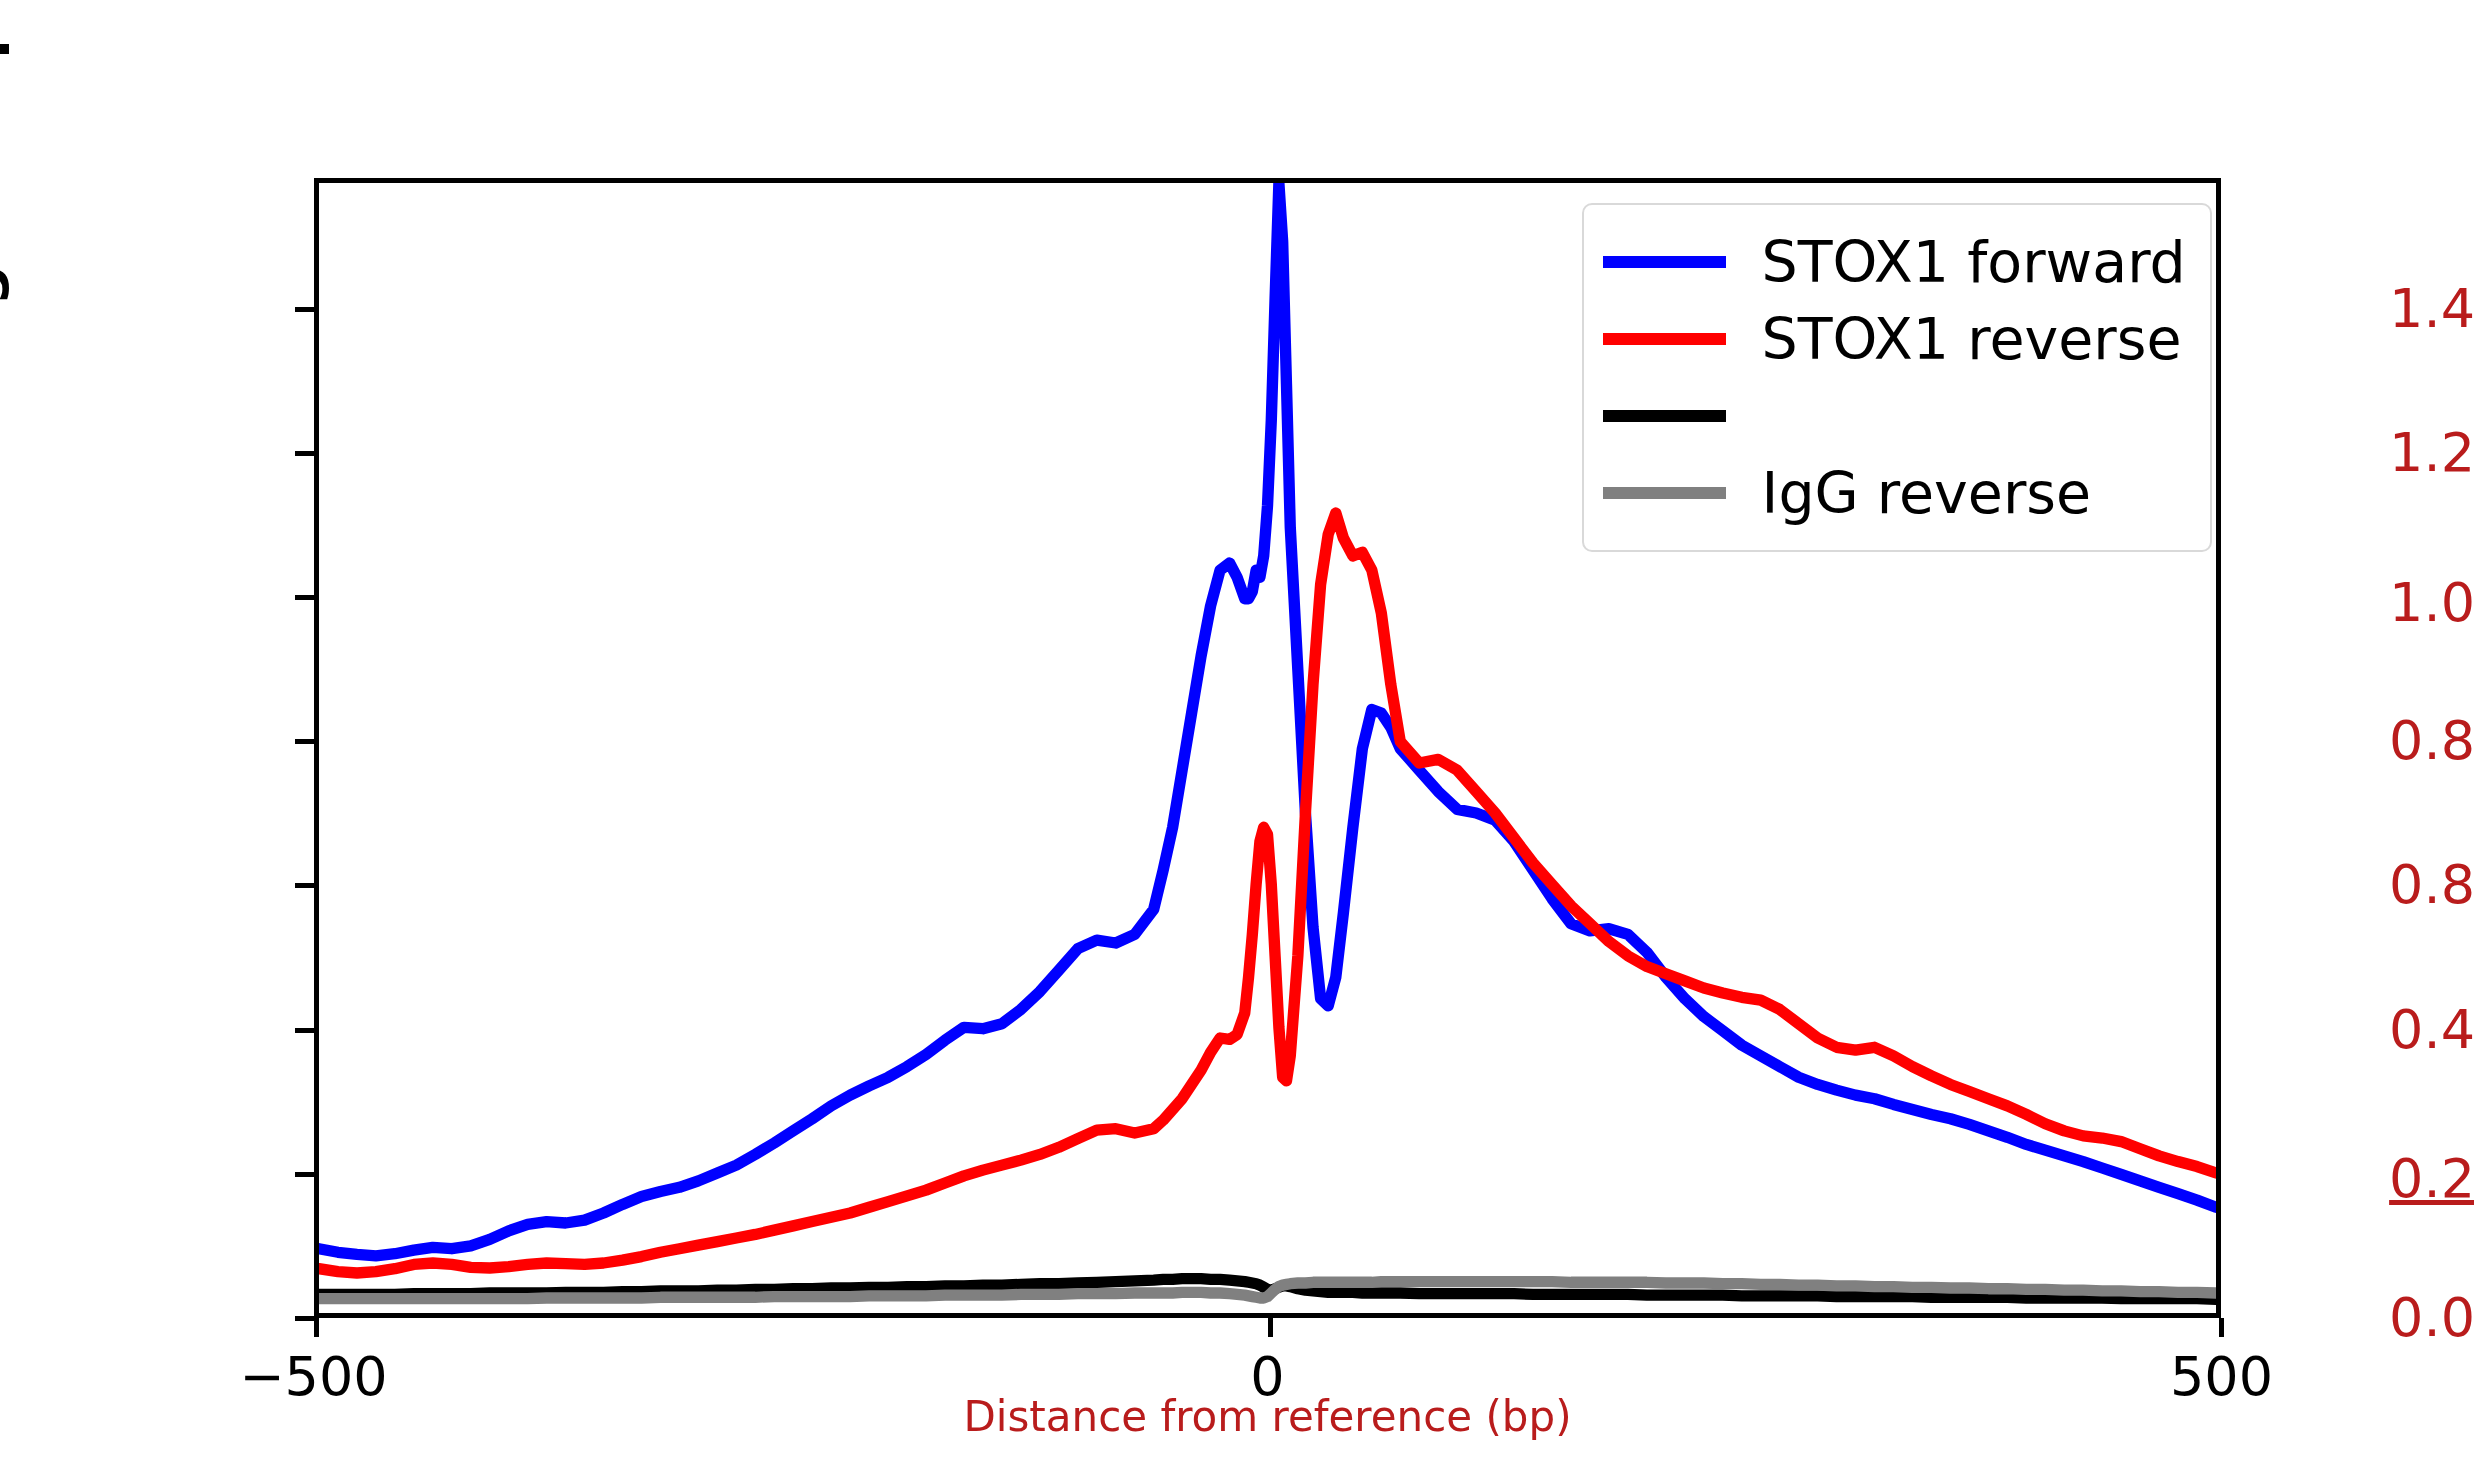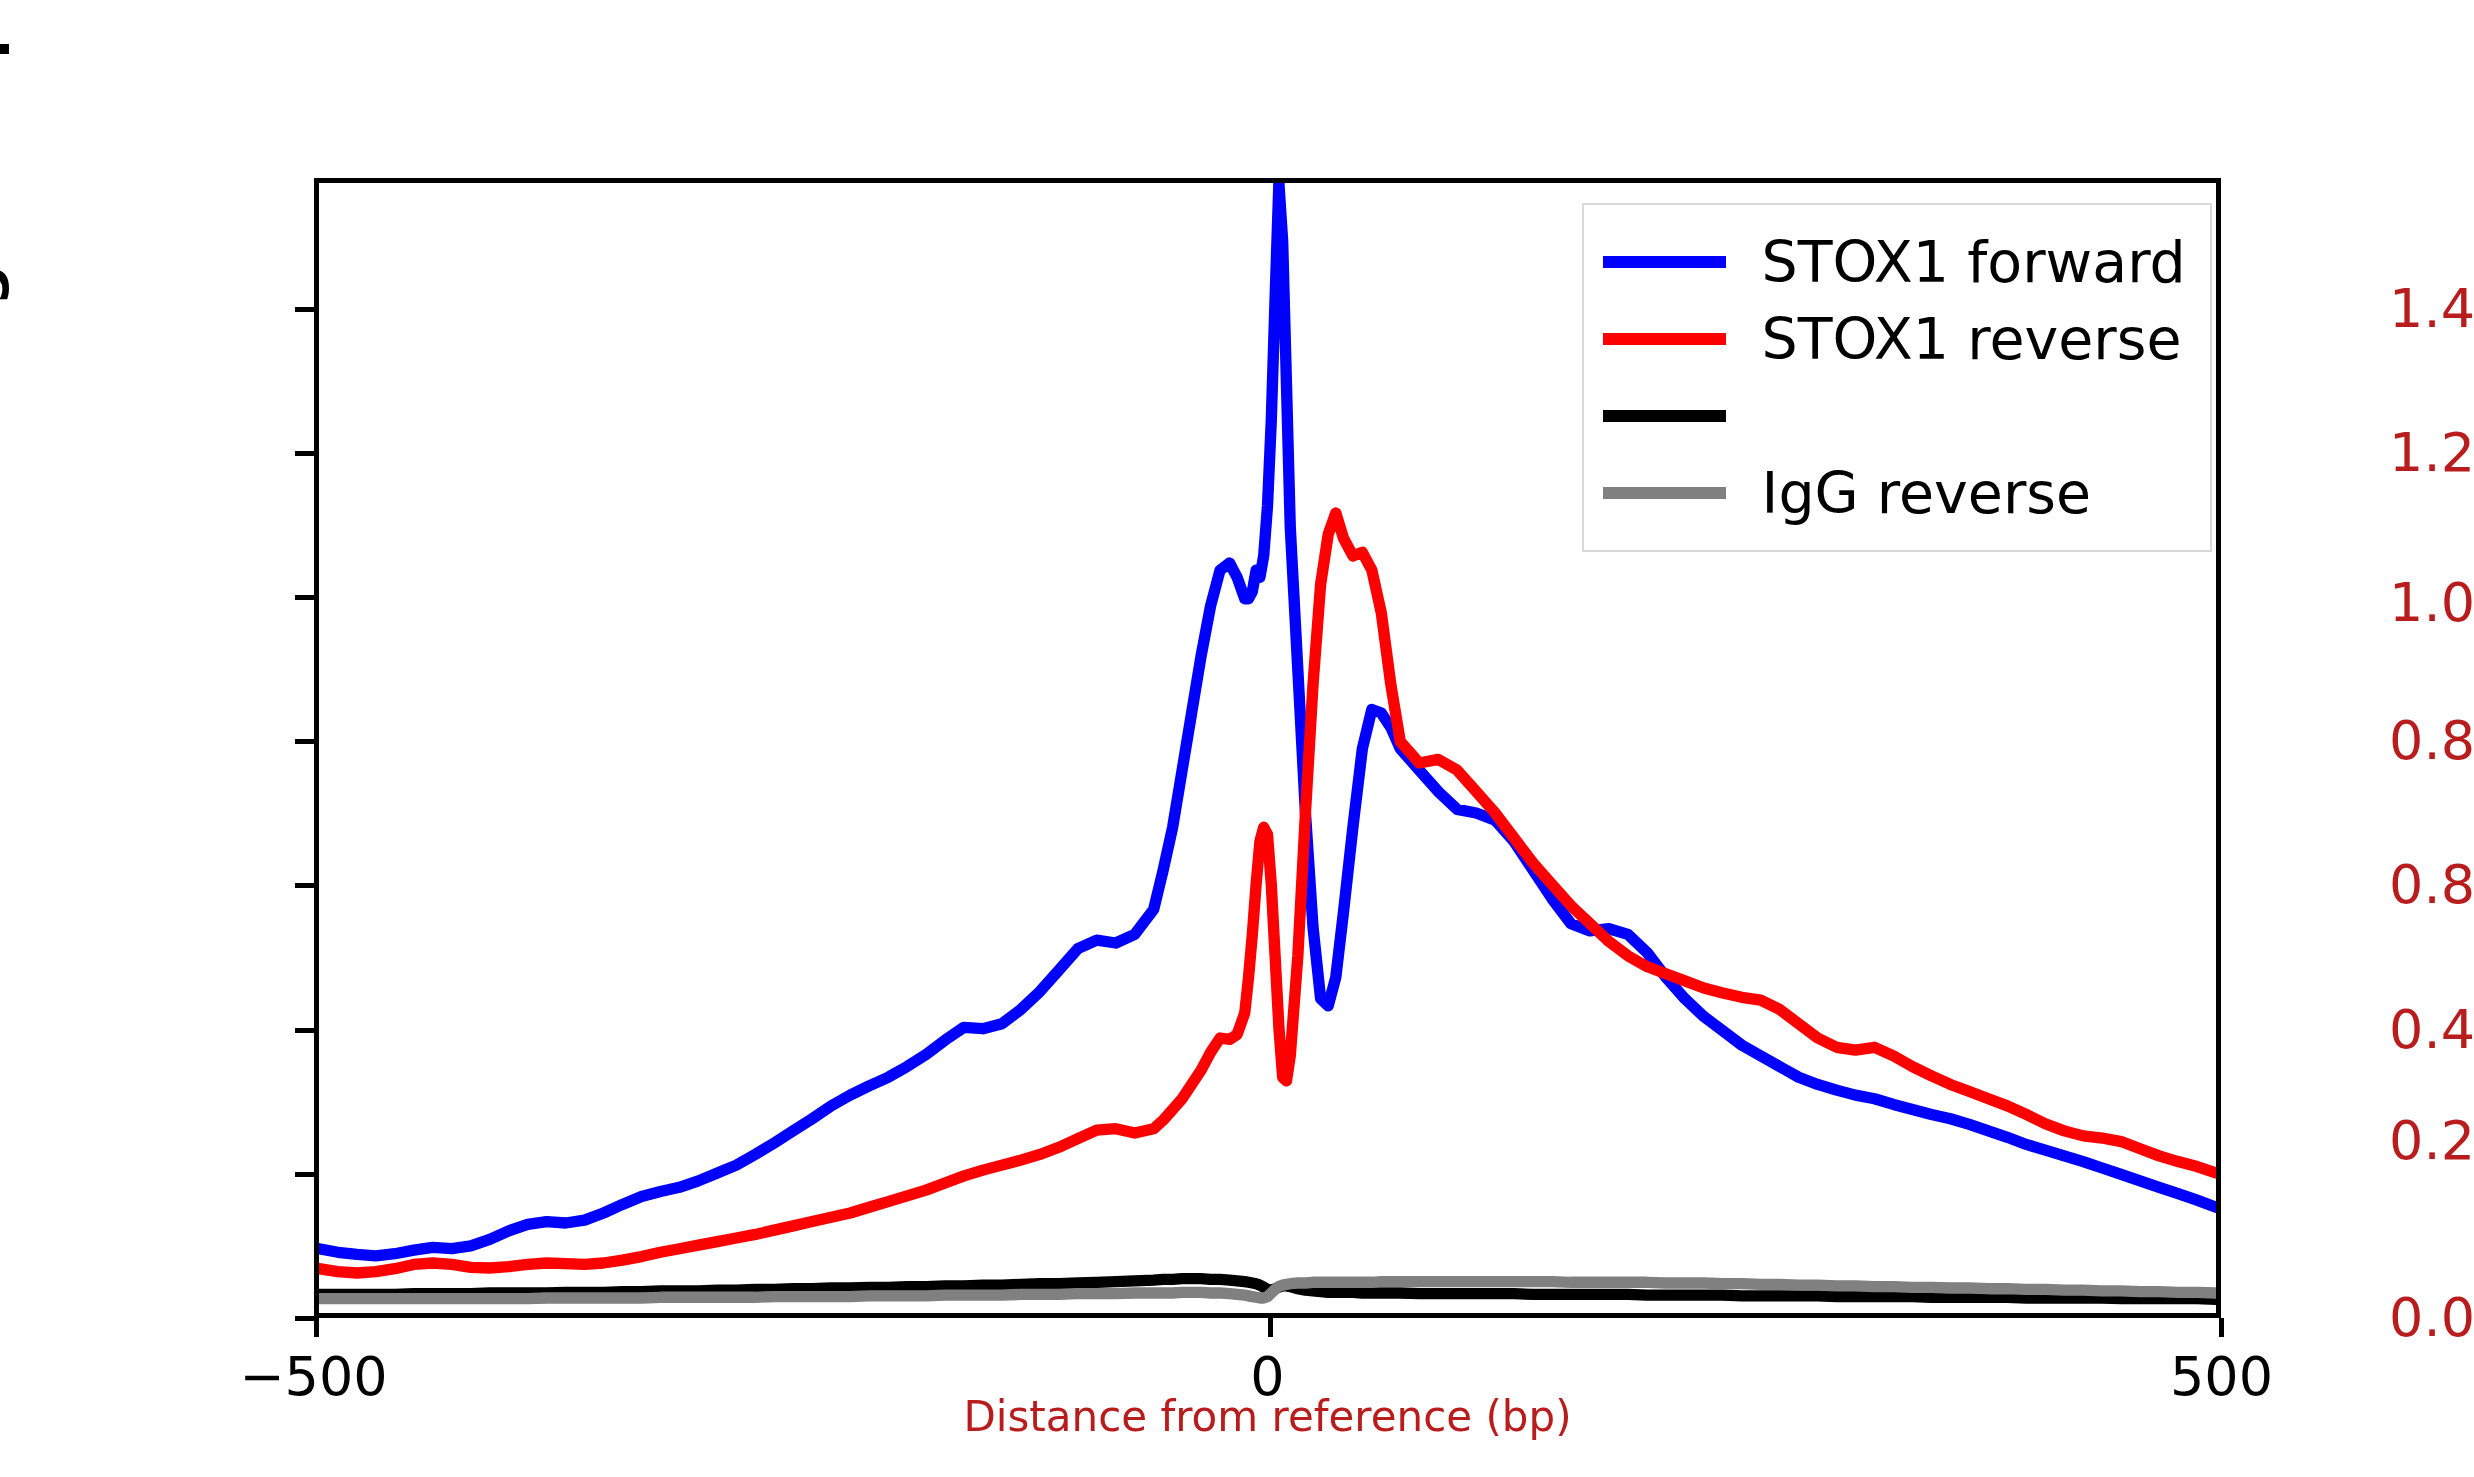--- a/index.html
+++ b/index.html
@@ -14,21 +14,21 @@
   .xtick-label{position:absolute;text-align:center;font-size:54px;color:#000;
                font-family:"DejaVu Sans",sans-serif;line-height:1;white-space:nowrap;}
   .xtick-mark{position:absolute;width:5px;height:18.6px;background:#000;}
   #ylabel{position:absolute;left:-56px;top:500px;width:642px;
           transform:rotate(-90deg);transform-origin:left top;
           font-size:57px;font-weight:bold;color:#000;text-align:center;
           font-family:"DejaVu Sans",sans-serif;white-space:nowrap;}
   #xlabel{position:absolute;left:314px;top:1392px;width:1907px;text-align:center;
           font-size:42px;font-weight:normal;color:#b91c1c;font-family:"DejaVu Sans",sans-serif;}
   #legend{position:absolute;left:1582px;top:203px;
-          border:2.9px solid #d9d9d9;border-radius:1px;background:#ffffff;
+          border:2.9px solid #d9d9d9;border-radius:10px;background:#ffffff;
           padding:18.6px 24px 18.6px 18.6px;box-sizing:border-box;}
   .legend-row{display:flex;align-items:center;height:77px;}
   .legend-swatch{width:123px;height:11.4px;margin-right:36px;flex:0 0 auto;}
   .legend-text{font-size:57px;color:#000;font-family:"DejaVu Sans",sans-serif;
                white-space:nowrap;line-height:1;}
 </style>
 </head>
 <body>
 
 <div id="figure">
@@ -42,21 +42,21 @@
       </svg>
   </div>
 
   <div id="yticks">
     <div class="ytick-label" style="top:282px;width:235px;">1.4</div>
     <div class="ytick-label" style="top:426px;width:235px;">1.2</div>
     <div class="ytick-label" style="top:570px;width:235px;margin-top:6px;">1.0</div>
     <div class="ytick-label" style="top:714px;width:235px;">0.8</div>
     <div class="ytick-label" style="top:858px;width:235px;">0.8</div>
     <div class="ytick-label" style="top:1003px;width:235px;">0.4</div>
-    <div class="ytick-label" style="top:1114px;width:235px;">0.2</div>
+    <div class="ytick-label" style="top:1152px;width:235px;text-decoration:underline;">0.2</div>
     <div class="ytick-label" style="top:1291px;width:235px;">0.0</div>
 
     <div class="ytick-mark" style="left:295px;top:307px;"></div>
     <div class="ytick-mark" style="left:295px;top:451px;"></div>
     <div class="ytick-mark" style="left:295px;top:595px;"></div>
     <div class="ytick-mark" style="left:295px;top:739px;"></div>
     <div class="ytick-mark" style="left:295px;top:883px;"></div>
     <div class="ytick-mark" style="left:295px;top:1028px;"></div>
     <div class="ytick-mark" style="left:295px;top:1172px;"></div>
     <div class="ytick-mark" style="left:295px;top:1316px;"></div>

